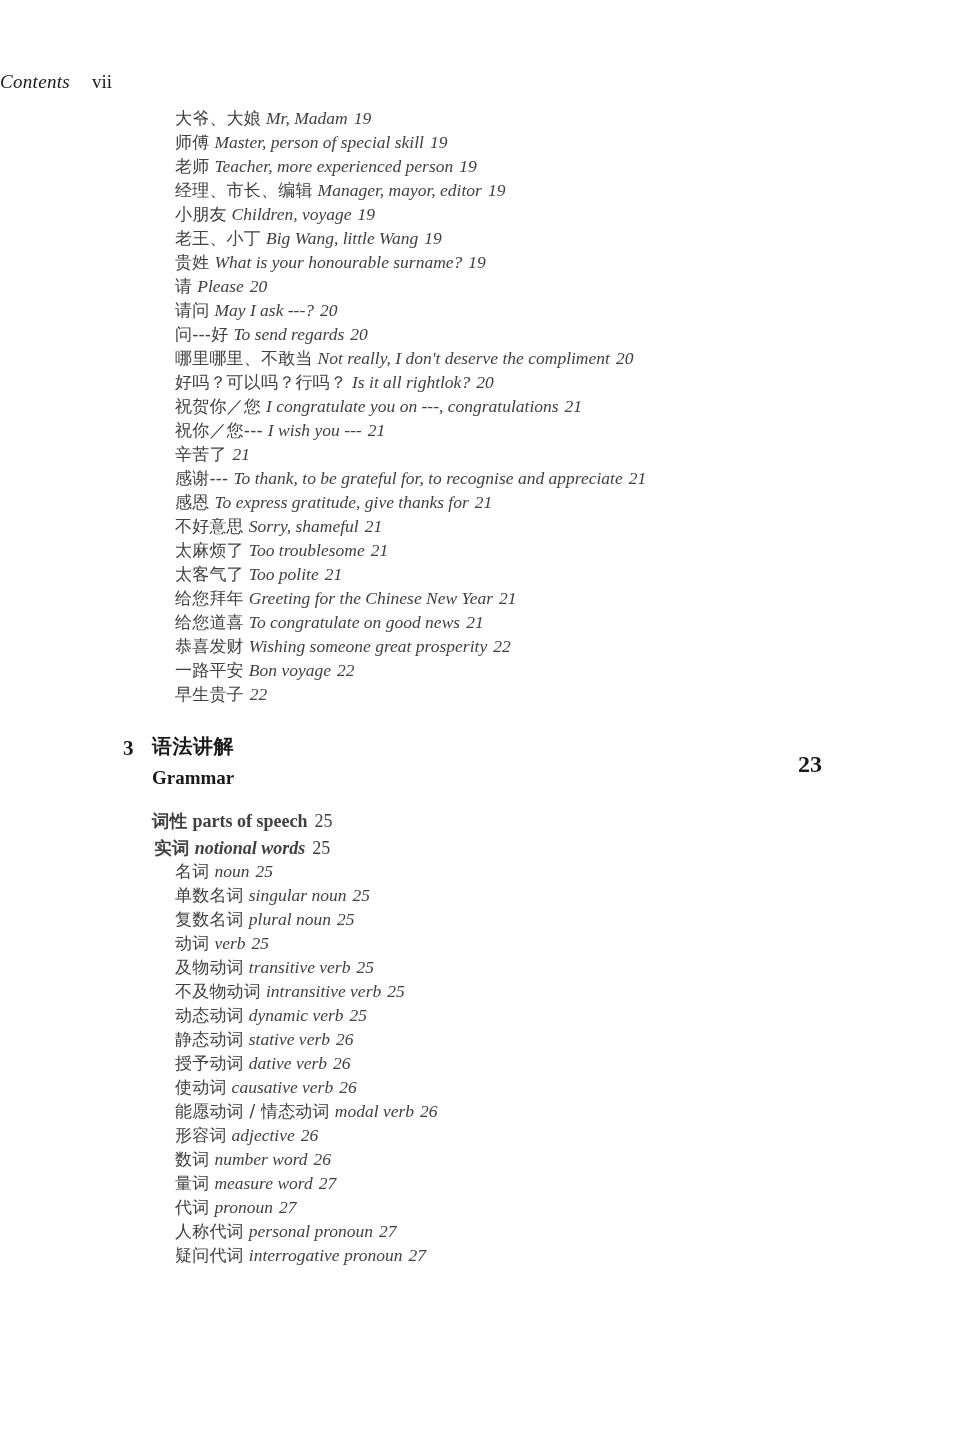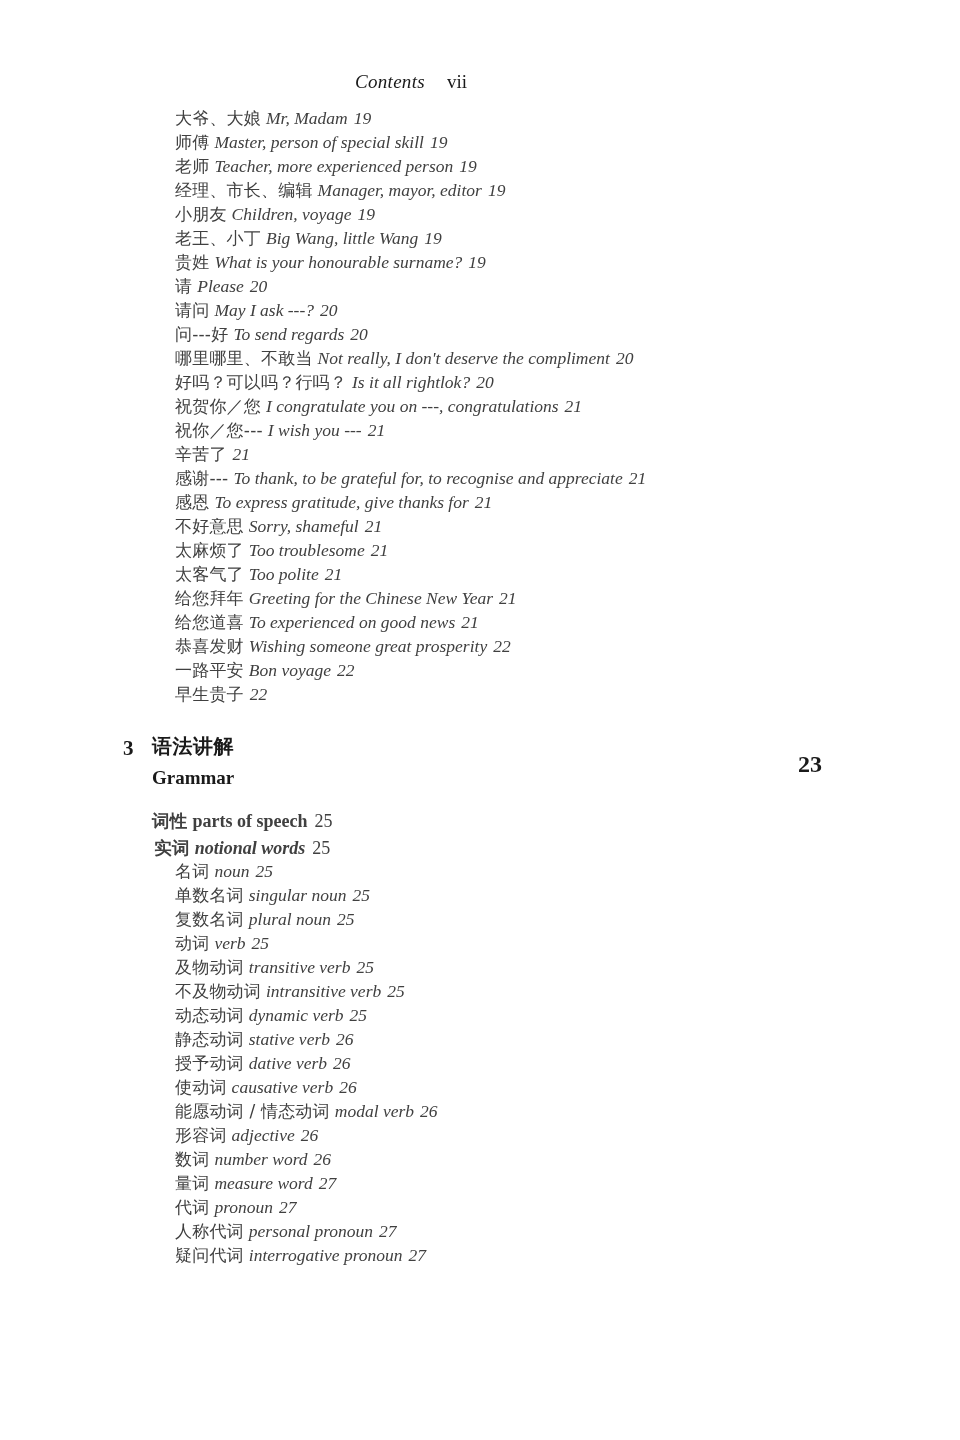--- a/index.html
+++ b/index.html
@@ -23,21 +23,21 @@
     height: 1440px;
     overflow: hidden;
   }
 
   
   .runhead {
     position: absolute;
     top: 70px;
     left: 0;
     width: 822px;
-    text-align: center;
+    text-align: left;
     font-size: 19px;
     line-height: 24px;
     white-space: nowrap;
   }
   .runhead .rh-title {
     font-style: italic;
     letter-spacing: 0.3px;
   }
   .runhead .rh-folio {
     font-style: normal;
@@ -180,21 +180,21 @@
       <li class="entry"><span class="zh">好吗？可以吗？行吗？</span><span class="en">Is it all rightlok?</span><span class="pg">20</span></li>
       <li class="entry"><span class="zh">祝贺你／您</span><span class="en">I congratulate you on ---, congratulations</span><span class="pg">21</span></li>
       <li class="entry"><span class="zh">祝你／您---</span><span class="en">I wish you ---</span><span class="pg">21</span></li>
       <li class="entry"><span class="zh">辛苦了</span><span class="pg">21</span></li>
       <li class="entry"><span class="zh">感谢---</span><span class="en">To thank, to be grateful for, to recognise and appreciate</span><span class="pg">21</span></li>
       <li class="entry"><span class="zh">感恩</span><span class="en">To express gratitude, give thanks for</span><span class="pg">21</span></li>
       <li class="entry"><span class="zh">不好意思</span><span class="en">Sorry, shameful</span><span class="pg">21</span></li>
       <li class="entry"><span class="zh">太麻烦了</span><span class="en">Too troublesome</span><span class="pg">21</span></li>
       <li class="entry"><span class="zh">太客气了</span><span class="en">Too polite</span><span class="pg">21</span></li>
       <li class="entry"><span class="zh">给您拜年</span><span class="en">Greeting for the Chinese New Year</span><span class="pg">21</span></li>
-      <li class="entry"><span class="zh">给您道喜</span><span class="en">To experienced on good news</span><span class="pg">21</span></li>
+      <li class="entry"><span class="zh">给您道喜</span><span class="en">To congratulate on good news</span><span class="pg">21</span></li>
       <li class="entry"><span class="zh">恭喜发财</span><span class="en">Wishing someone great prosperity</span><span class="pg">22</span></li>
       <li class="entry"><span class="zh">一路平安</span><span class="en">Bon voyage</span><span class="pg">22</span></li>
       <li class="entry"><span class="zh">早生贵子</span><span class="pg">22</span></li>
     </ul>
 
   <div class="chapter">
     <div class="chapter-line">
       <span class="chap-num">3</span>
       <span class="chap-title-zh">语法讲解</span>
       <span class="chap-folio">23</span>

